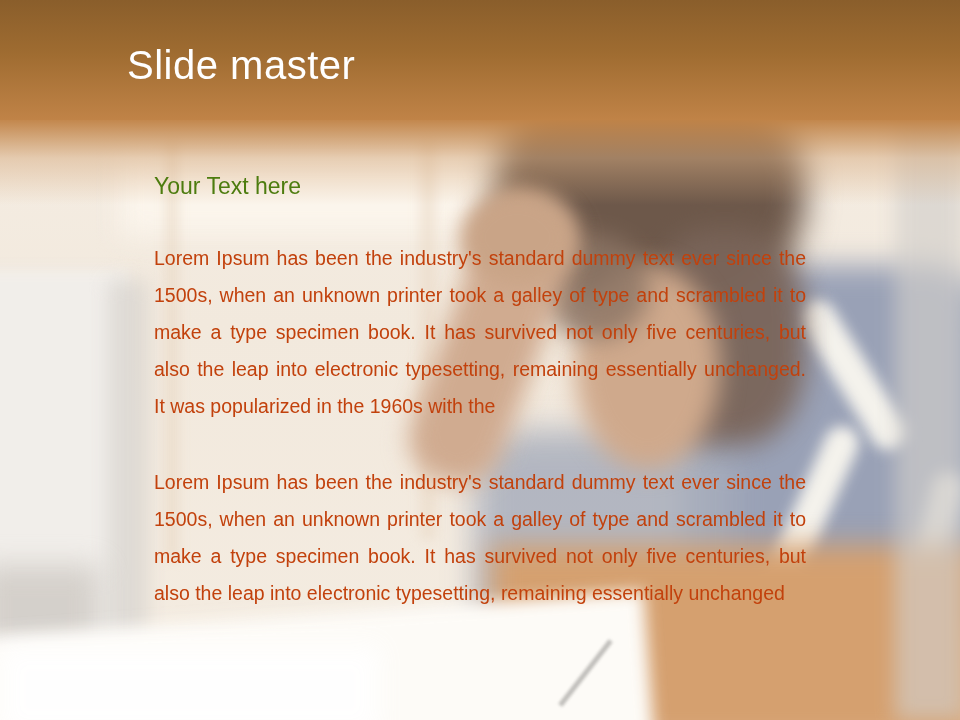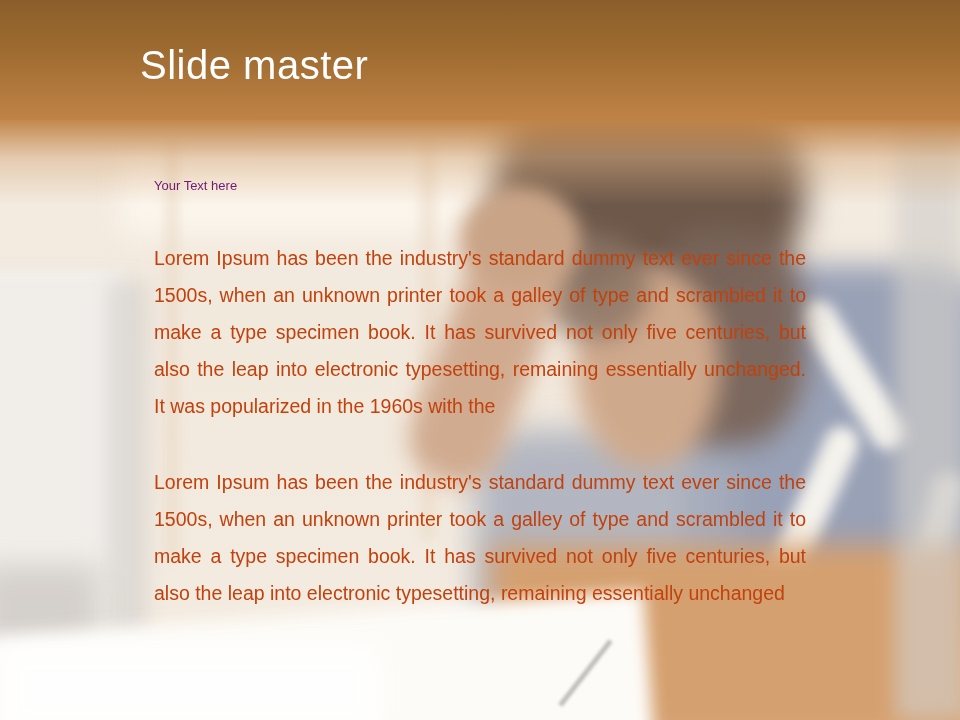--- a/index.html
+++ b/index.html
@@ -34,26 +34,26 @@
   .paper-glare{left:0px;top:645px;width:380px;height:90px;background:#ffffff;filter:blur(12px);opacity:.9;}
   .pen{left:583px;top:632px;width:5px;height:82px;background:#8f8d8a;transform:rotate(38deg);opacity:.55;filter:blur(1.5px);}
   .grey-right{left:895px;top:60px;width:70px;height:660px;background:#d2cfcb;filter:blur(10px);opacity:.65;}
   
   .header-solid{position:absolute;left:0;top:0;width:960px;height:120px;
     background:linear-gradient(180deg,#8a5e2b 0%,#9f6c31 45%,#c08347 100%);}
   .header-fade{position:absolute;left:0;top:120px;width:960px;height:85px;
     background:linear-gradient(180deg,rgba(193,132,72,.97) 0%,rgba(214,170,126,.5) 45%,rgba(242,228,210,0) 100%);}
   
   .title{
-    position:absolute;left:140px;top:44px;
+    position:absolute;left:127px;top:44px;
     font-size:40px;line-height:42px;color:#ffffff;letter-spacing:.5px;
   }
   .placeholder-text{
     position:absolute;left:154px;top:174px;
-    font-size:13px;line-height:24px;color:#701a75;
+    font-size:23px;line-height:24px;color:#4d7c0f;
   }
   .para{
     position:absolute;left:154px;width:652px;
     font-size:19.5px;line-height:37px;color:#c2410c;
     text-align:justify;
   }
   .para-1{top:240px;}
   .para-2{top:464px;}
 </style>
 </head>

